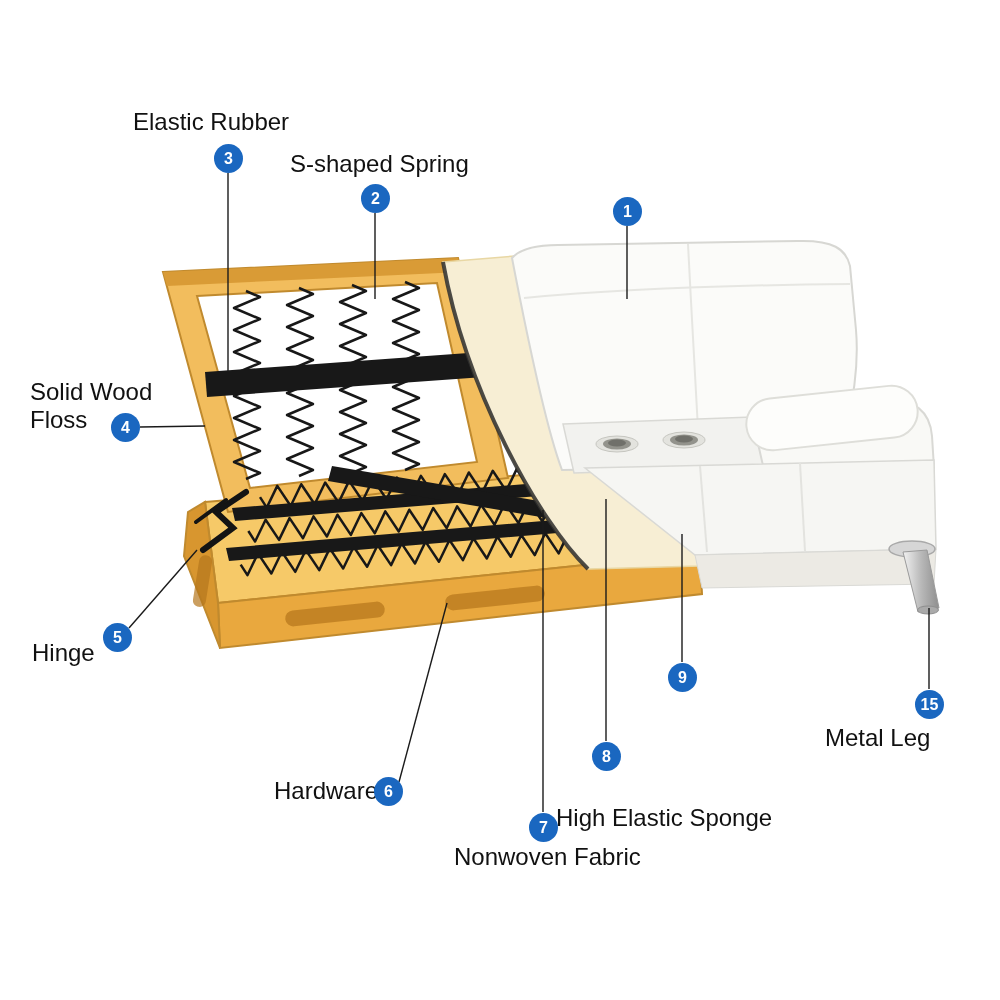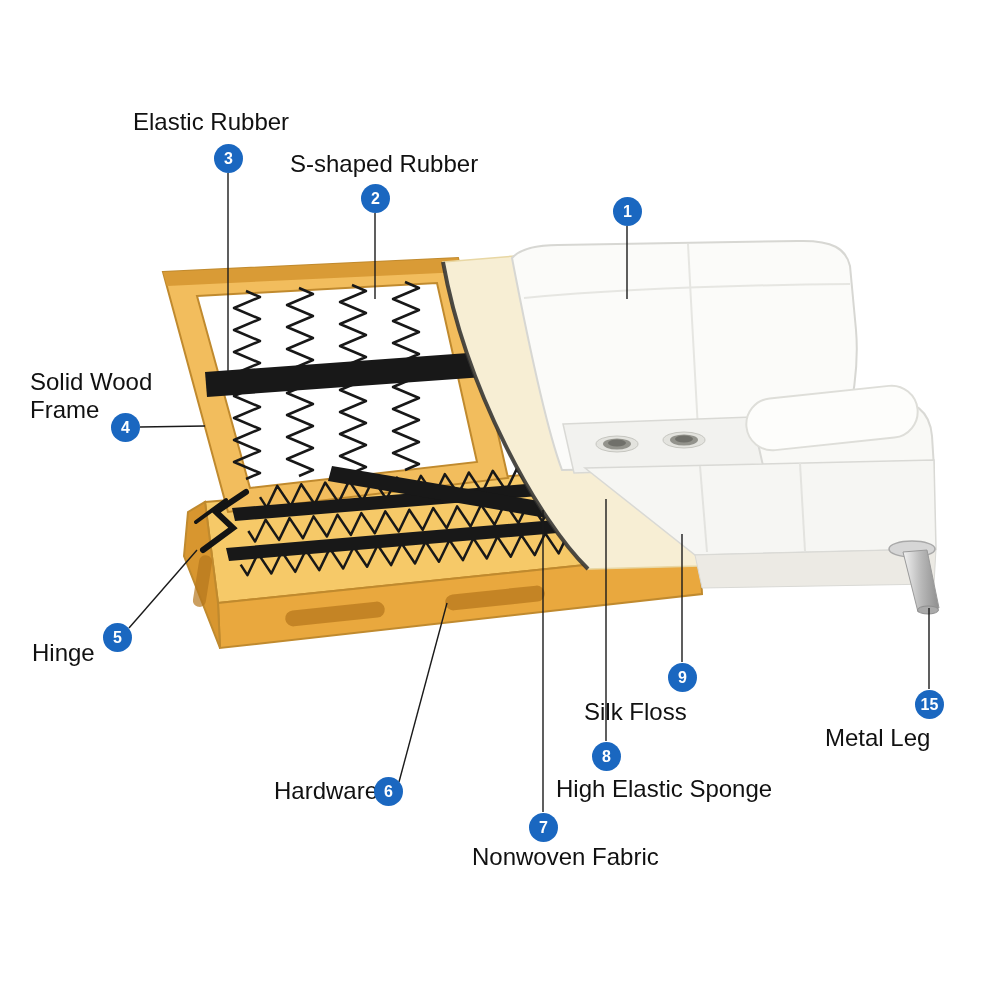--- a/index.html
+++ b/index.html
@@ -122,43 +122,42 @@
       <path d="M399,782 L447,603"></path>
       <path d="M543,812 L543,510"></path>
       <path d="M606,741 L606,499"></path>
       <path d="M682,662 L682,534"></path>
       <path d="M929,689 L929,608"></path>
     </g>
   </svg>
 
   <div class="badge" style="left:613px;top:197px">1</div>
 
-  <div class="label center" style="left:290px;top:150px;width:200px">S-shaped Rubber</div>
+  <div class="label center" style="left:290px;top:150px;width:200px">S-shaped Spring</div>
   <div class="badge" style="left:361px;top:184px">2</div>
 
   <div class="label center" style="left:133px;top:108px;width:200px">Elastic Rubber</div>
   <div class="badge" style="left:214px;top:144px">3</div>
 
-  <div class="label" style="left:30px;top:368px;line-height:1.15">
+  <div class="label" style="left:30px;top:378px;line-height:1.15">
     <div>Solid Wood</div>
-    <div>Frame</div>
+    <div>Floss</div>
   </div>
   <div class="badge" style="left:111px;top:413px">4</div>
 
   <div class="label" style="left:32px;top:639px">Hinge</div>
   <div class="badge" style="left:103px;top:623px">5</div>
 
   <div class="label" style="left:274px;top:777px">Hardware</div>
   <div class="badge" style="left:374px;top:777px">6</div>
 
   <div class="badge" style="left:529px;top:813px">7</div>
-  <div class="label center" style="left:472px;top:843px;width:200px">Nonwoven Fabric</div>
+  <div class="label center" style="left:454px;top:843px;width:200px">Nonwoven Fabric</div>
 
   <div class="badge" style="left:592px;top:742px">8</div>
-  <div class="label center" style="left:556px;top:775px;width:220px">High Elastic Sponge</div>
+  <div class="label center" style="left:556px;top:804px;width:220px">High Elastic Sponge</div>
 
   <div class="badge" style="left:668px;top:663px">9</div>
-  <div class="label center" style="left:584px;top:698px;width:200px">Silk Floss</div>
 
   <div class="badge" style="left:915px;top:690px">15</div>
   <div class="label center" style="left:825px;top:724px;width:200px">Metal Leg</div>
 
 </div>
 
 </body></html>

